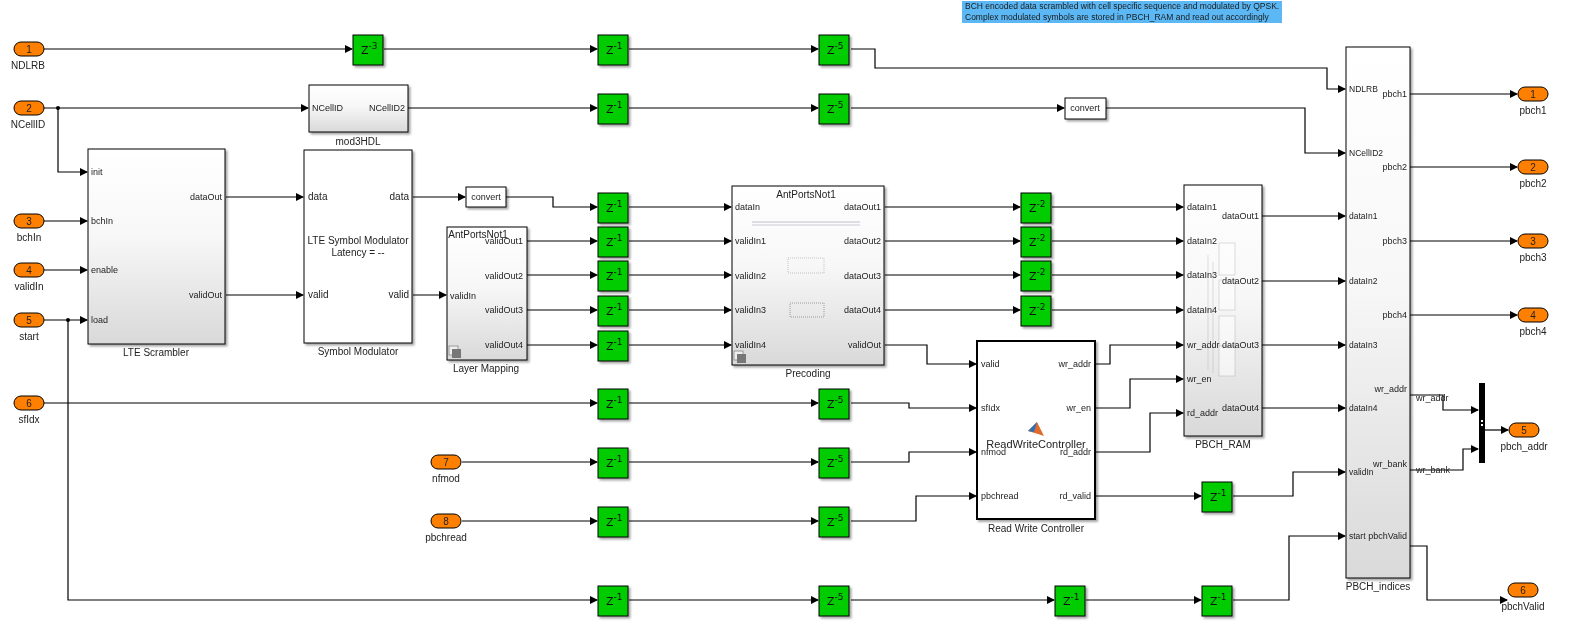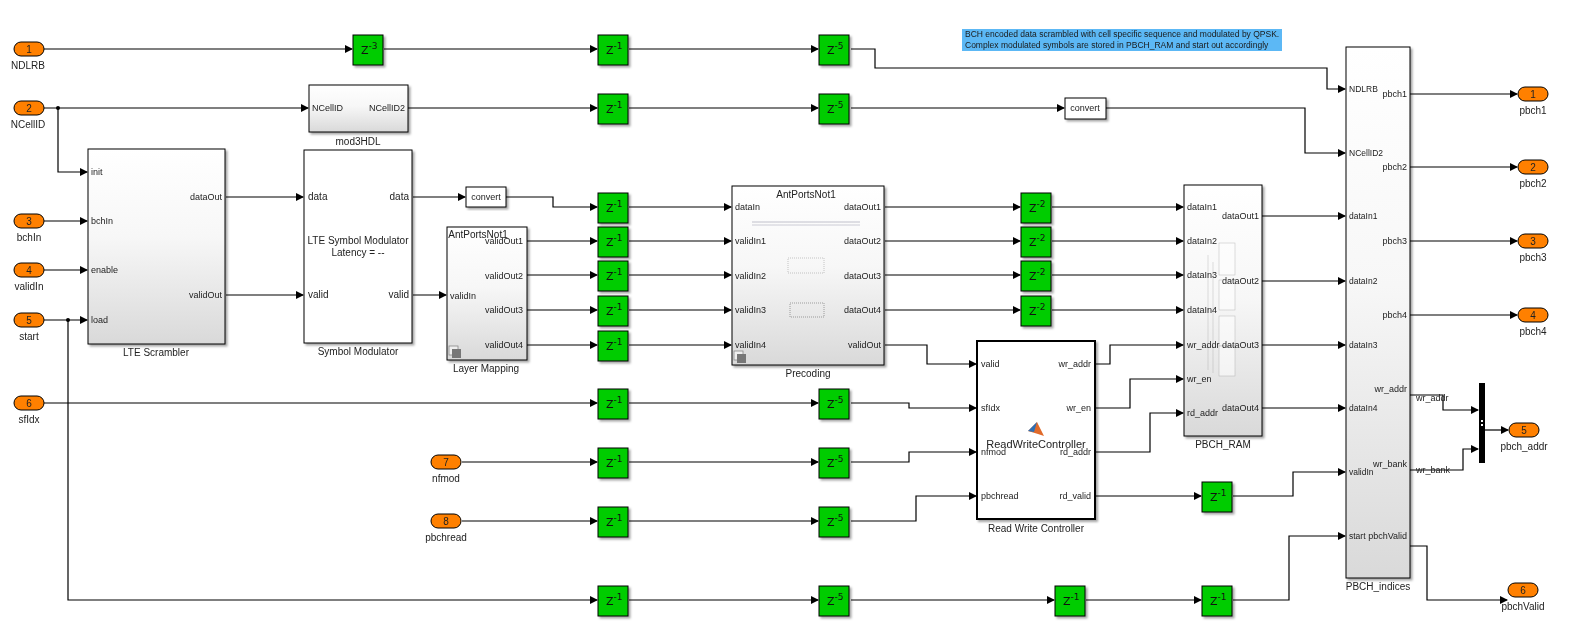--- a/index.html
+++ b/index.html
@@ -4,30 +4,30 @@
 <style>
   html, body { margin:0; padding:0; background:#ffffff; }
   body { width:1595px; height:636px; position:relative; overflow:hidden; font-family:"Liberation Sans", sans-serif; }
   svg { position:absolute; left:0; top:0; }
   .wire { stroke:#000; stroke-width:1.2; fill:none; }
   .port-lbl { font-family:"Liberation Sans", sans-serif; font-size:9px; fill:#222; }
   .blk-lbl { font-family:"Liberation Sans", sans-serif; font-size:10px; fill:#222; }
   .io-num { font-family:"Liberation Sans", sans-serif; font-size:10px; fill:#222; }
   .delay-txt { font-family:"DejaVu Sans", sans-serif; font-size:11px; fill:#111; }
   .annot {
-    position:absolute; left:962px; top:29px; background:#5cb8f5; color:#1a1a1a;
+    position:absolute; left:962px; top:1px; background:#5cb8f5; color:#1a1a1a;
     font-family:"Liberation Sans", sans-serif; font-size:8.5px; line-height:11px; padding:0 3px;
   }
 </style>
 </head>
 <body>
 
 <div class="annot">
   <div>BCH encoded data scrambled with cell specific sequence and modulated by QPSK.</div>
-  <div>Complex modulated symbols are stored in PBCH_RAM and start out accordingly</div>
+  <div>Complex modulated symbols are stored in PBCH_RAM and read out accordingly</div>
 </div>
 
 <svg width="1595" height="636" viewBox="0 0 1595 636">
   <defs>
     <marker id="arr" markerWidth="8" markerHeight="8" refX="7" refY="4" orient="auto" markerUnits="userSpaceOnUse">
       <path d="M0,0 L8,4 L0,8 z" fill="#000"></path>
     </marker>
     <linearGradient id="gsub" x1="0" y1="0" x2="0" y2="1">
       <stop offset="0" stop-color="#ffffff"></stop>
       <stop offset="0.45" stop-color="#f7f7f7"></stop>

